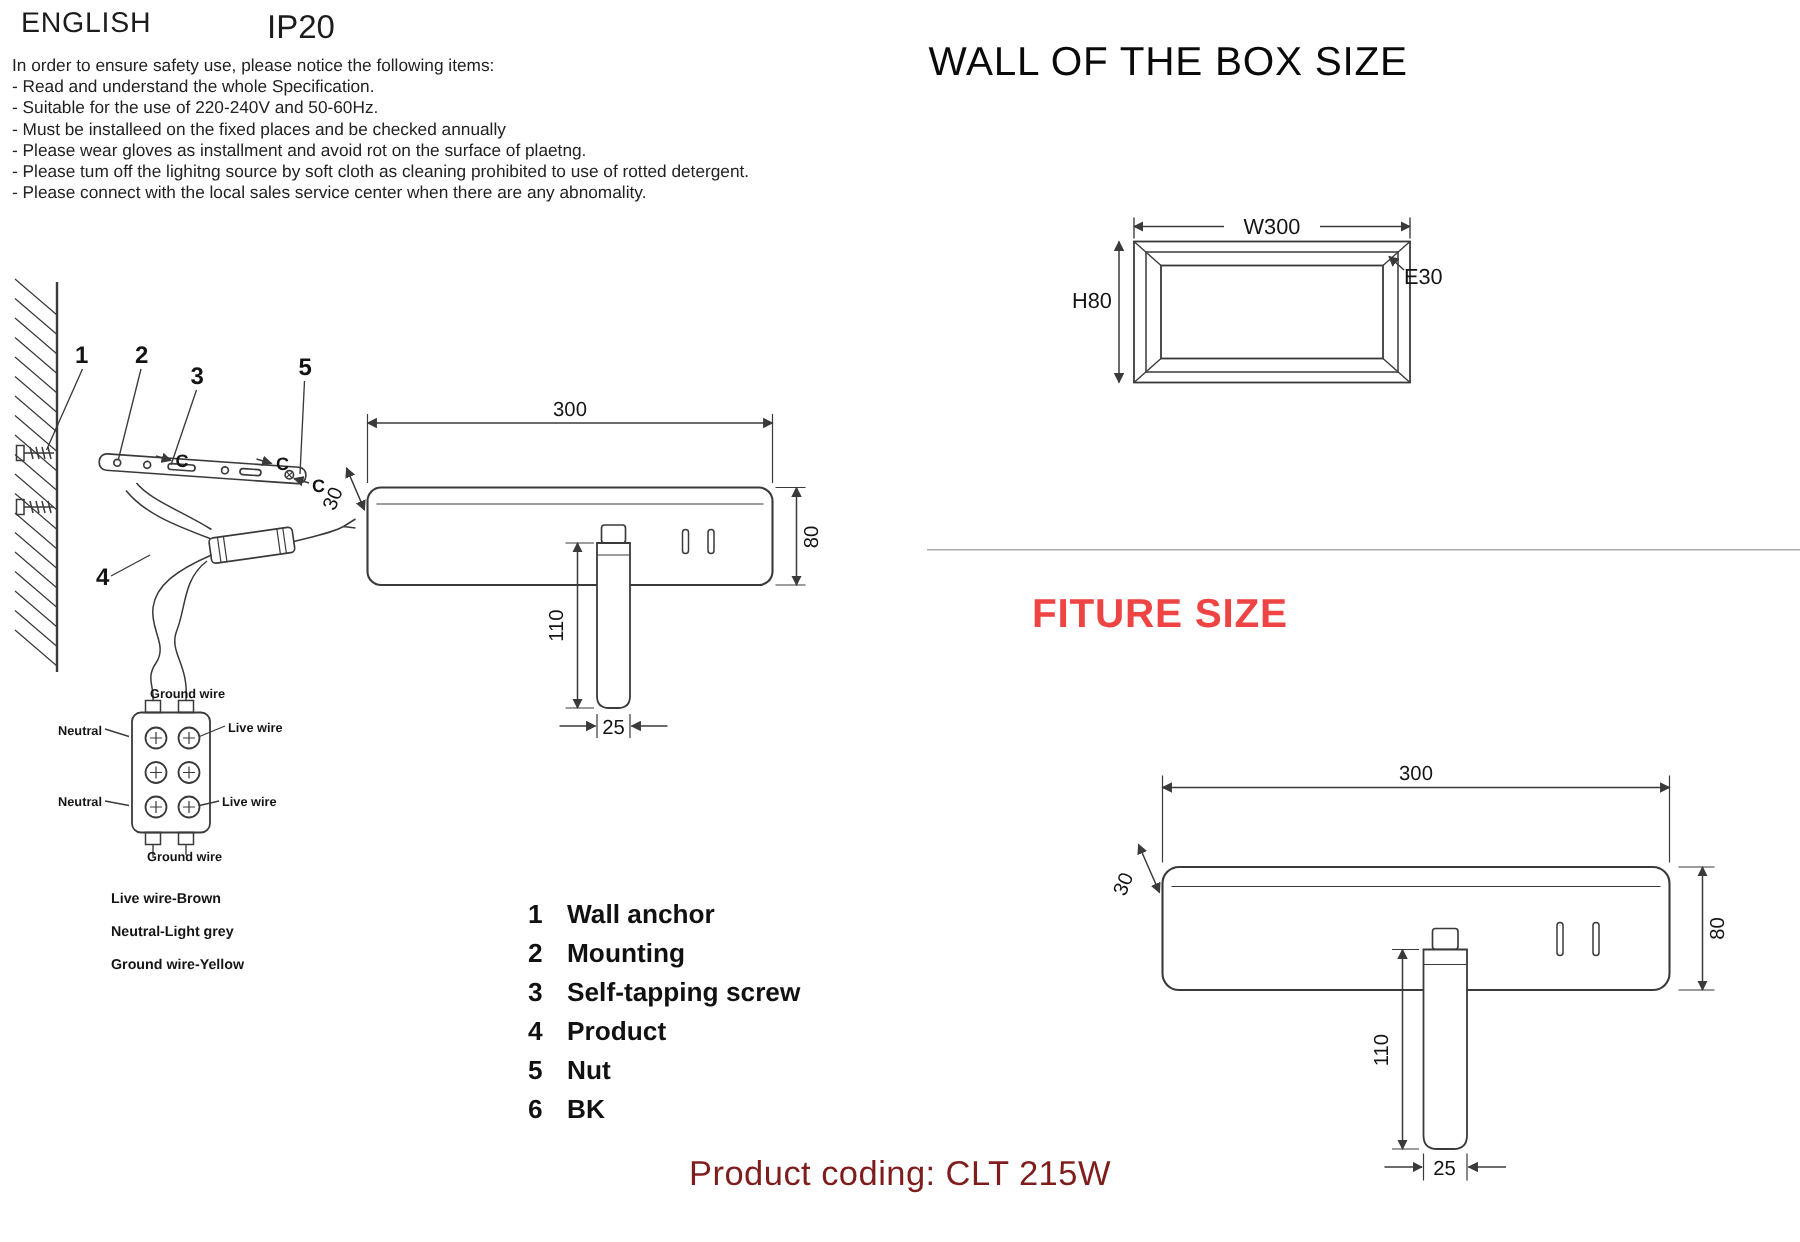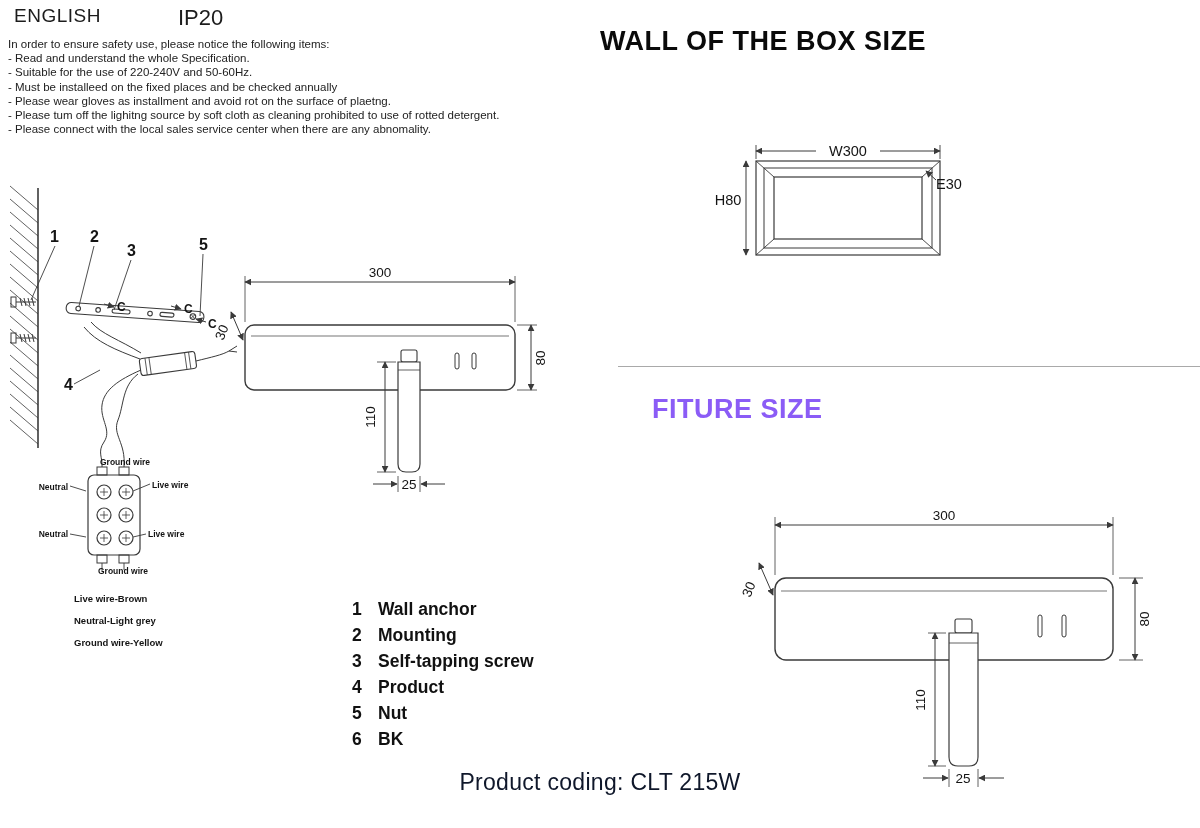--- a/index.html
+++ b/index.html
@@ -3,28 +3,28 @@
 <meta charset="utf-8">
 <style>
   * { margin:0; padding:0; box-sizing:border-box; }
   html,body { background:#ffffff; }
   .page { position:relative; width:1200px; height:828px; background:#fff; overflow:hidden;
           font-family:"Liberation Sans", sans-serif; color:#1c1c1c; }
   .abs { position:absolute; }
   .hdr-lang { left:14px; top:5px; font-size:19px; letter-spacing:0.5px; }
   .hdr-ip   { left:178px; top:5px; font-size:22px; }
   .spec { left:8px; top:37px; width:650px; font-size:11.5px; line-height:14.2px; color:#222; }
-  .title-wallbox { left:600px; top:26px; font-size:27px; font-weight:700; letter-spacing:0.5px; color:#0a0a0a; }
-  .title-fixture { left:652px; top:394px; font-size:27px; font-weight:700; letter-spacing:0.5px; color:#8b5cf6; }
+  .title-wallbox { left:619px; top:26px; font-size:27px; font-weight:400; letter-spacing:0.5px; color:#0a0a0a; }
+  .title-fixture { left:688px; top:394px; font-size:27px; font-weight:700; letter-spacing:0.5px; color:#ef4444; }
   .divider { left:618px; top:366px; width:582px; height:1px; background:#a9a9a9; }
   .parts { left:352px; top:596px; font-size:17.5px; font-weight:700; line-height:26px; color:#111; }
   .part { display:flex; }
   .part .pn { width:22px; }
   .part .pl { margin-left:4px; }
-  .coding { left:50%; transform:translateX(-50%); top:769px; font-size:23px; color:#0f172a; letter-spacing:0.3px; }
+  .coding { left:50%; transform:translateX(-50%); top:769px; font-size:23px; color:#7f1d1d; letter-spacing:0.3px; }
   svg { position:absolute; overflow:visible; }
   svg text { fill:#141414; stroke:none; font-family:"Liberation Sans", sans-serif; }
   .dimtxt { font-size:13.5px; }
   .dimtxt-lg { font-size:14.5px; }
   .callout { font-size:16px; font-weight:600; }
   .cmark { font-size:12px; font-weight:600; }
   .wlabel { font-size:8.5px; font-weight:700; }
   .legend { font-size:9.5px; font-weight:700; }
 </style>
 </head>

